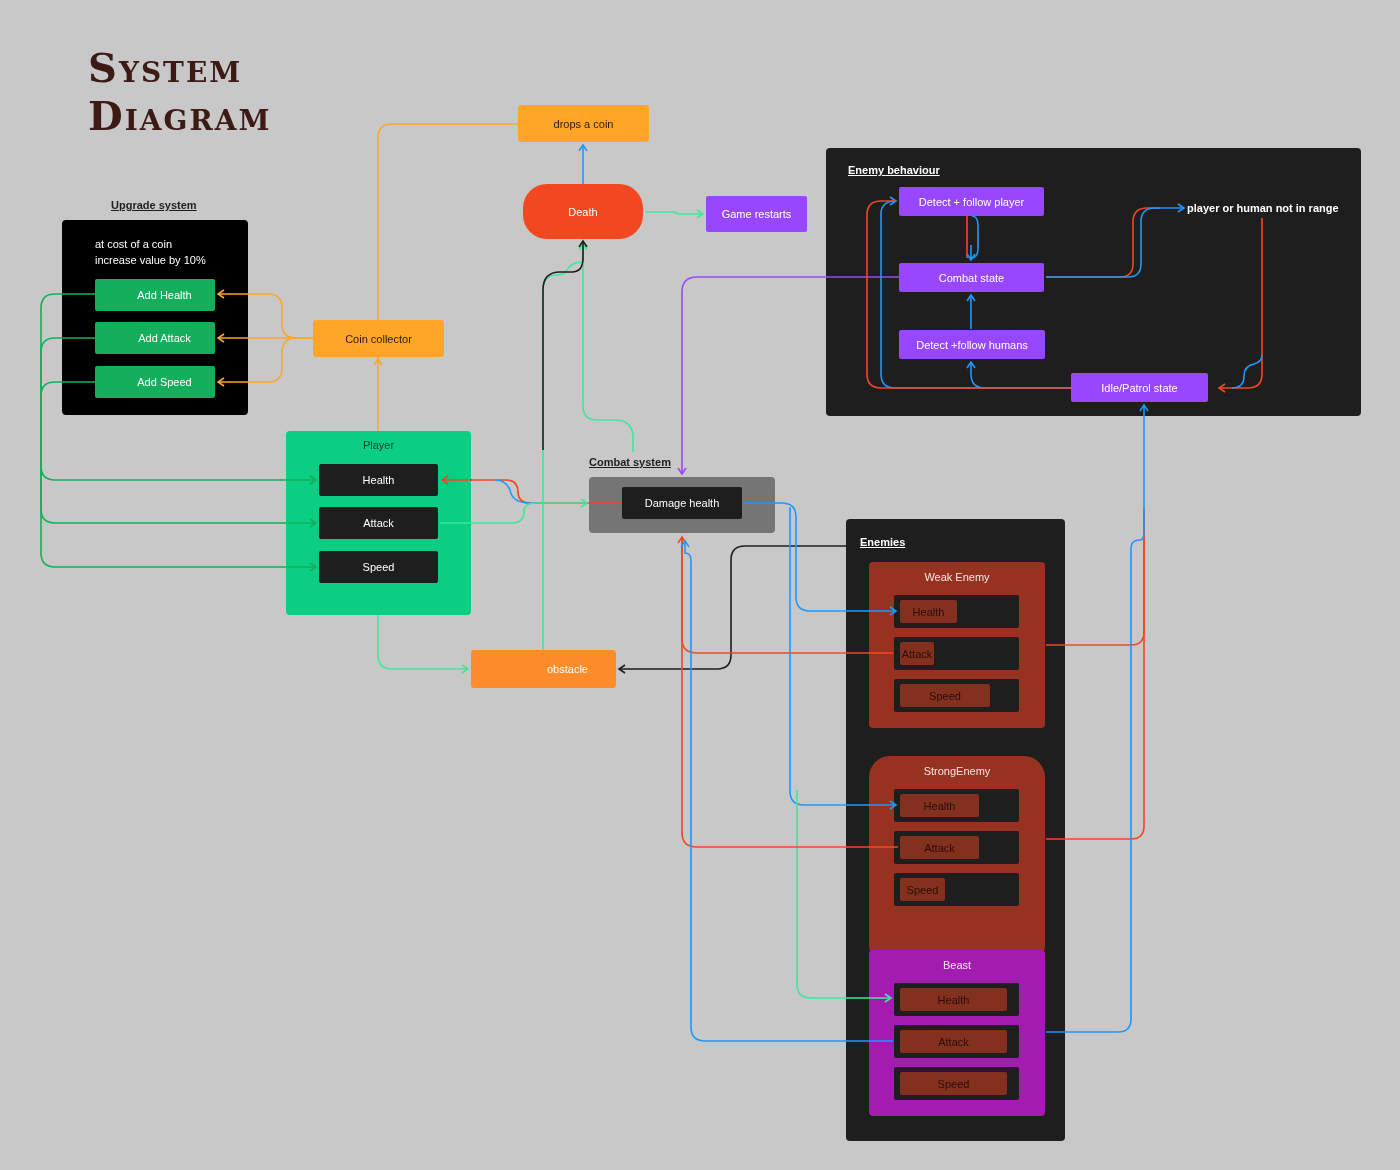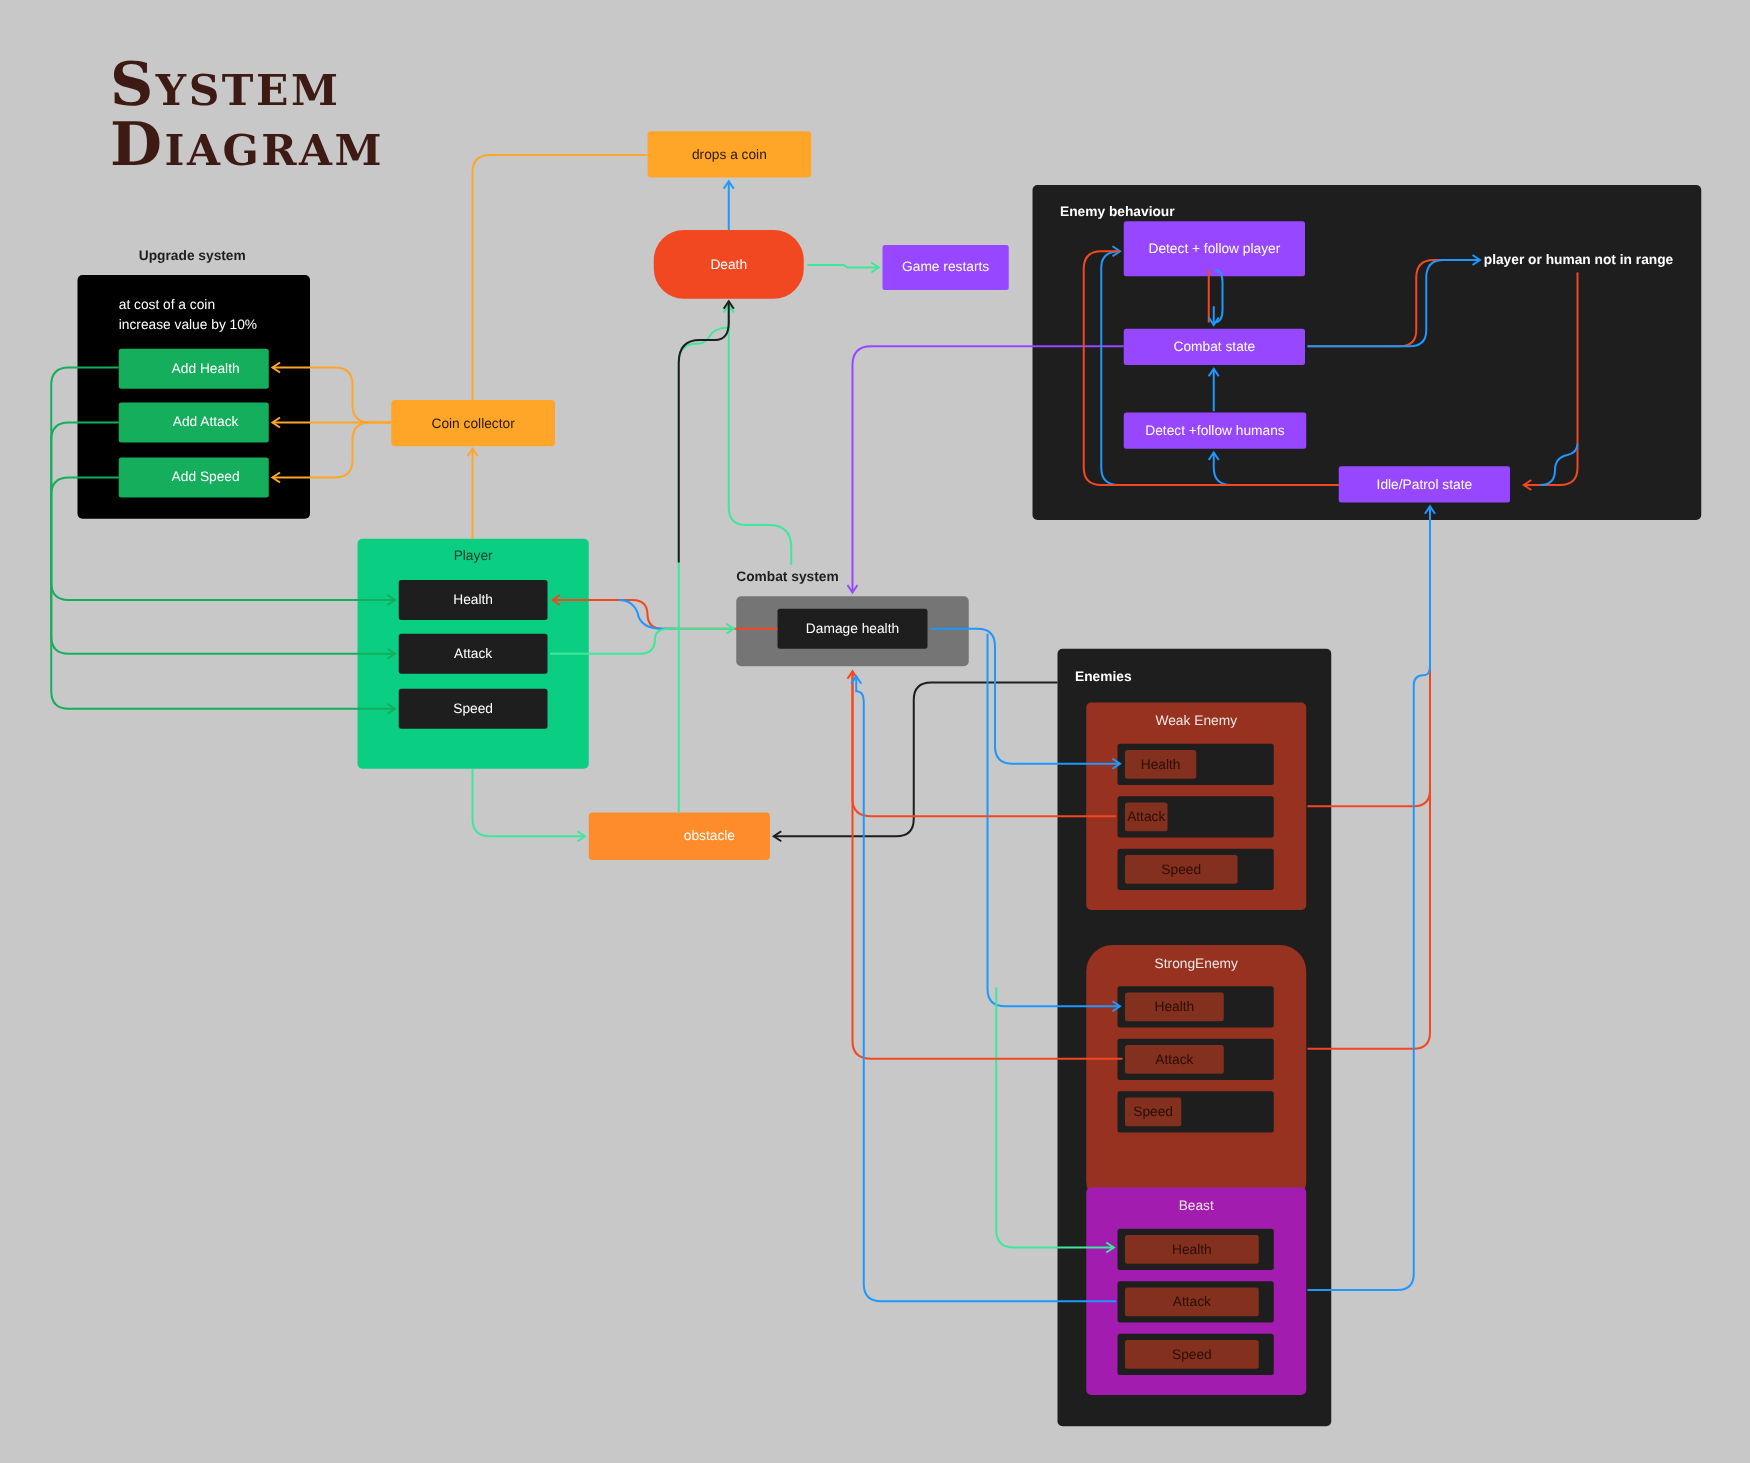--- a/index.html
+++ b/index.html
@@ -1,21 +1,21 @@
 <!DOCTYPE html>
 <html><head>
 <meta charset="utf-8">
 <style>
   html, body { margin:0; padding:0; }
   body { width:1400px; height:1170px; background:#c8c8c8; position:relative; overflow:hidden; font-family:"Liberation Sans", sans-serif; }
   .abs { position:absolute; box-sizing:border-box; }
-  .title { left:88px; top:44px; font-family:"DejaVu Serif", serif; color:#3d1a14; font-size:48px; line-height:48px; letter-spacing:2px; font-weight:bold; font-variant:small-caps; }
+  .title { left:88px; top:44px; font-family:"DejaVu Serif", serif; color:#3d1a14; font-size:40px; line-height:48px; letter-spacing:2px; font-weight:bold; font-variant:small-caps; }
   .title .l1 { display:block; }
   .title .l2 { display:block; }
-  .label { font-size:11px; font-weight:bold; color:#1e1e1e; }
+  .label { font-size:11px; font-weight:bold; color:#1e1e1e;text-decoration:underline; }
   .node { display:flex; align-items:center; justify-content:center; font-size:11px; border-radius:3px; }
   .orange { background:#ffa629; color:#2a1a0a; }
   .orange2 { background:#ff8c2a; color:#fff; }
   .purple { background:#9747ff; color:#fff; border-radius:2px; }
   .green-btn { background:#14ae5c; color:#fff; border-radius:2px;padding-left:19px; }
   .dark-btn { background:#1e1e1e; color:#fff; border-radius:2px; }
   .panel-black { background:#000; border-radius:4px; }
   .panel-dark { background:#1e1e1e; border-radius:4px; }
   .death { background:#f24822; color:#fff; border-radius:24px; }
   .player { background:#0acf83; border-radius:4px; }
@@ -64,21 +64,21 @@
 
 <div class="abs label" style="left:589px;top:456px;">Combat system</div>
 <div class="abs combat" style="left:589px;top:477px;width:186px;height:56px;"></div>
 <div class="abs node dark-btn" style="left:622px;top:487px;width:120px;height:32px;">Damage health</div>
 
 <div class="abs node orange2" style="left:471px;top:650px;width:145px;height:38px;padding-left:48px;">obstacle</div>
 
 <div class="abs panel-dark" style="left:826px;top:148px;width:535px;height:268px;">
   <div class="abs label" style="left:22px;top:16px;color:#fff;">Enemy behaviour</div>
 </div>
-<div class="abs node purple" style="left:899px;top:177px;width:145px;height:44px;">Detect + follow player</div>
+<div class="abs node purple" style="left:899px;top:187px;width:145px;height:29px;">Detect + follow player</div>
 <div class="abs node purple" style="left:899px;top:263px;width:145px;height:29px;">Combat state</div>
 <div class="abs node purple" style="left:899px;top:330px;width:146px;height:29px;">Detect +follow humans</div>
 <div class="abs node purple" style="left:1071px;top:373px;width:137px;height:29px;">Idle/Patrol state</div>
 <div class="abs" style="left:1187px;top:202px;color:#fff;font-size:11px;font-weight:bold;">player or human not in range</div>
 
 <div class="abs panel-dark" style="left:846px;top:519px;width:219px;height:622px;">
   <div class="abs label" style="left:14px;top:17px;color:#fff;">Enemies</div>
 </div>
 
 <div id="enemy-cards">

